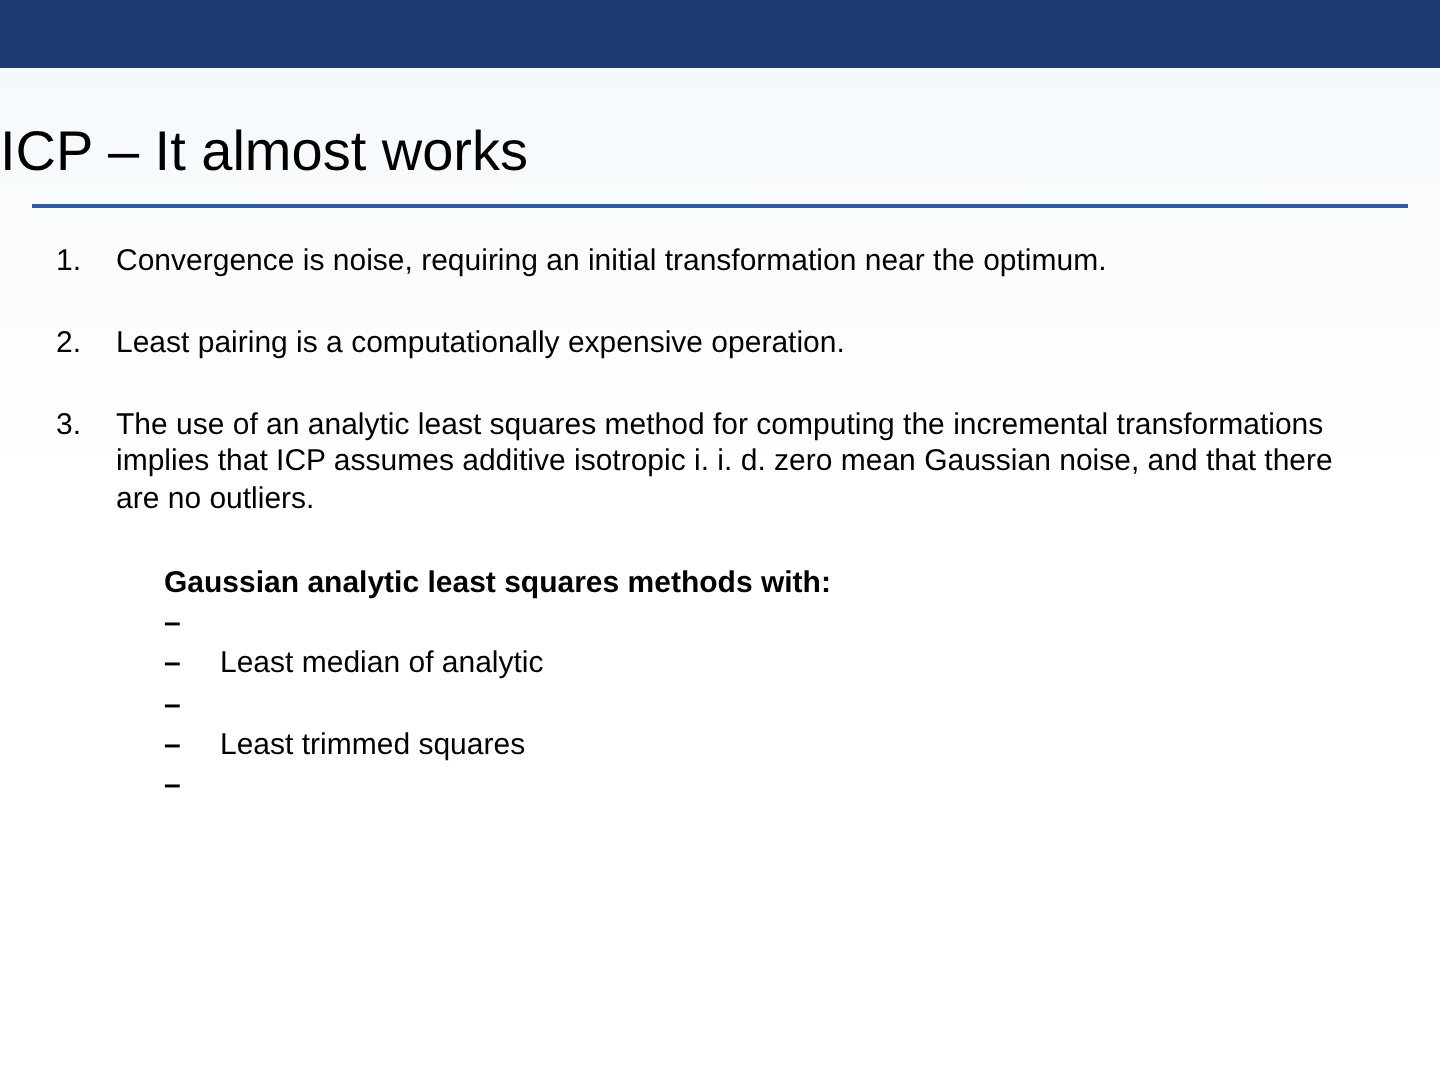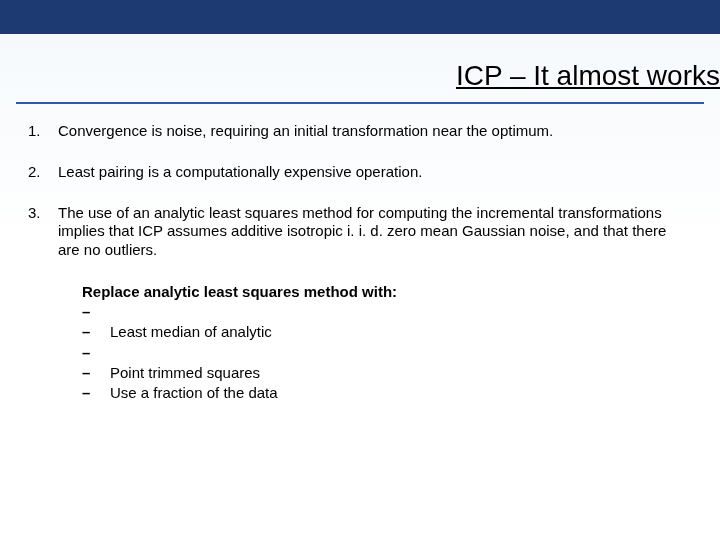--- a/index.html
+++ b/index.html
@@ -17,27 +17,26 @@
     background: linear-gradient(to bottom, #f4f8fb 0%, #ffffff 45%);
     box-sizing: border-box;
     position: relative;
   }
   .topbar {
     height: 34px;
     background: #1e3a73;
     width: 100%;
   }
   .title {
-    text-align: right;
+    text-align: left;
     font-size: 28px;
     color: #000;
     margin-top: 26px;
     margin-bottom: 10px;
     font-weight: normal;
-    text-decoration: underline;
   }
   .rule {
     height: 2px;
     background: #2a5aa8;
     margin: 0 16px 18px 16px;
   }
   .body {
     padding: 0 28px;
   }
   .item {
@@ -91,35 +90,34 @@
       <div class="num">2.</div>
       <div class="txt">Least pairing is a computationally expensive operation.</div>
     </div>
 
     <div class="item">
       <div class="num">3.</div>
       <div class="txt">The use of an analytic least squares method for computing the incremental transformations implies that ICP  assumes additive isotropic i. i. d. zero mean Gaussian noise, and that there are no outliers.</div>
     </div>
 
     <div class="replace-block">
-      <div class="replace-title">Replace analytic least squares method with:</div>
+      <div class="replace-title">Gaussian analytic least squares methods with:</div>
       <div class="sub">
         <div class="dash">–</div>
       </div>
       <div class="sub">
         <div class="dash">–</div>
         <div>Least median of analytic</div>
       </div>
       <div class="sub">
         <div class="dash">–</div>
       </div>
       <div class="sub">
         <div class="dash">–</div>
-        <div>Point trimmed squares</div>
+        <div>Least trimmed squares</div>
       </div>
       <div class="sub">
         <div class="dash">–</div>
-        <div>Use a fraction of the data</div>
       </div>
     </div>
 
   </div>
 </div>
 
 </body></html>

